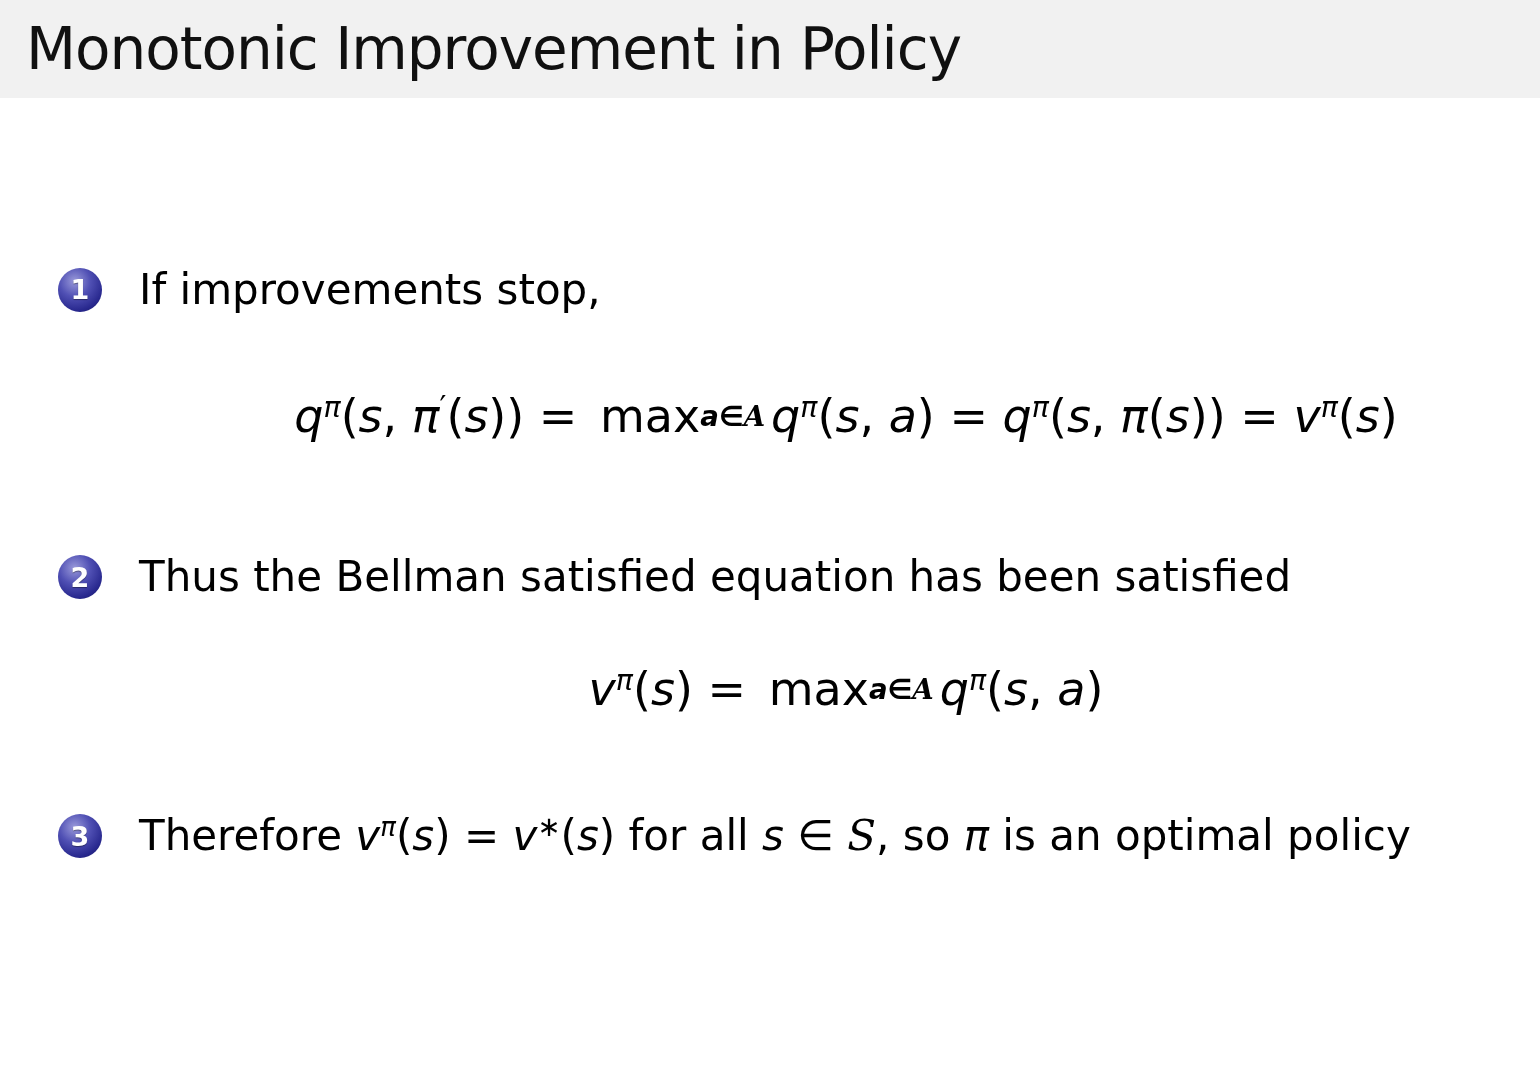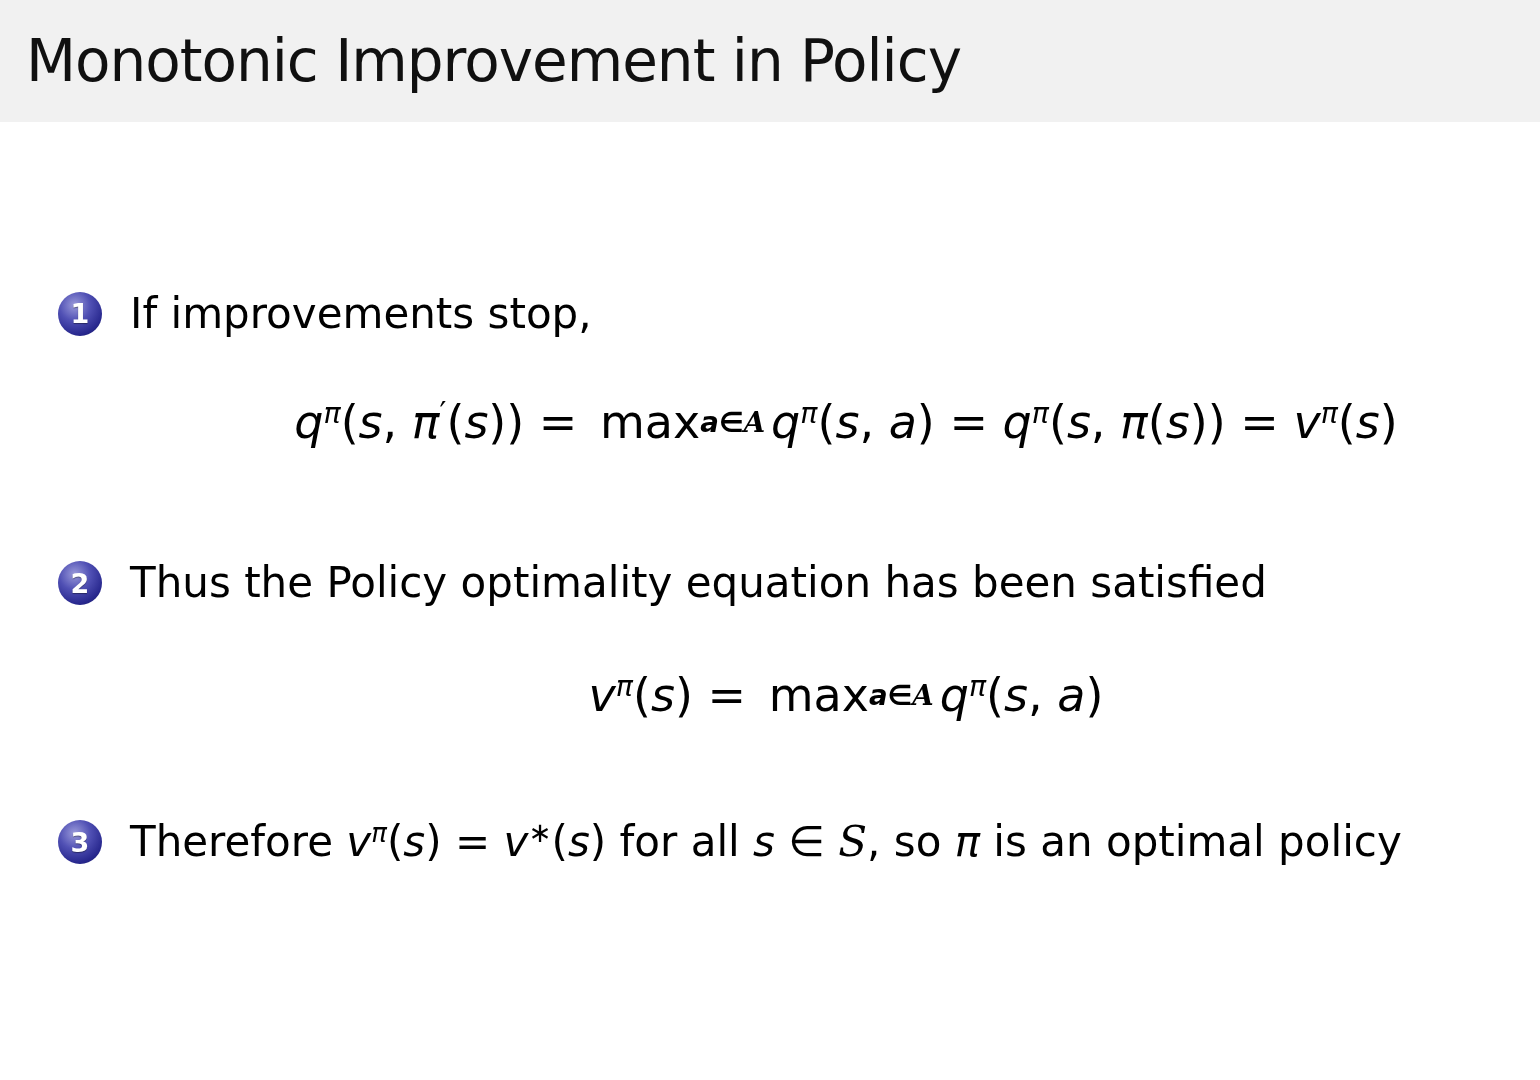--- a/index.html
+++ b/index.html
@@ -6,21 +6,21 @@
   .slide{
     position:relative;
     width:1540px;height:1080px;
     background:#ffffff;
     overflow:hidden;
     font-family:"DejaVu Sans",sans-serif;
     color:#000;
   }
   
   .titlebar{
-    width:100%;height:122px;
+    width:100%;height:98px;
     background:#f1f1f1;
     display:flex;align-items:center;
     box-sizing:border-box;
     padding-left:26px;
   }
   .title{
     margin:0;
     font-size:58px;
     font-weight:400;
     letter-spacing:-1px;
@@ -45,31 +45,31 @@
     flex:0 0 auto;
     width:44px;height:44px;
     margin-top:2px;
     border-radius:50%;
     background:radial-gradient(circle at 38% 30%, #9a9ada 0%, #5050b4 38%, #28288e 72%, #14145a 100%);
     color:#ffffff;
     display:flex;align-items:center;justify-content:center;
     font-size:27px;font-weight:bold;
     text-shadow:0 1px 1px rgba(0,0,0,.4);
   }
-  .item-text{display:inline-block;}
+  .item-text{display:inline-block;margin-left:9px;}
   
   .equation{
     font-size:46px;
     line-height:1.15;
     text-align:center;
     box-sizing:border-box;
     padding-left:130px;
     white-space:nowrap;
   }
-  .eq-1{margin-top:58px;}
+  .eq-1{margin-top:76px;}
   .eq-2{margin-top:62px;}
   
   .tk-r{font-style:normal;}
   .tk-i{font-style:italic;}
   .tk-s{font-style:italic;font-size:62%;vertical-align:0.52em;line-height:0;}
   .tk-sr{font-style:normal;font-size:66%;vertical-align:0.5em;line-height:0;}
   .tk-cal{font-family:"DejaVu Serif",serif;font-style:italic;}
   .stack{
     display:inline-flex;
     flex-direction:row;
@@ -96,21 +96,21 @@
       <span class="item-text"><span class="tk-r">If improvements stop,</span></span>
     </div>
 
     <div class="equation eq-1"><span class="tk-i">q</span><span class="tk-s">π</span><span class="tk-r">(</span><span class="tk-i">s</span><span class="tk-r">, </span><span class="tk-i">π</span><span class="tk-sr">′</span><span class="tk-r">(</span><span class="tk-i">s</span><span class="tk-r">)) = </span><span class="stack">
           <span class="stack-top">max</span>
           <span class="stack-bot"><span class="tk-i">a</span><span class="tk-r">∈</span><span class="tk-cal">A</span></span>
         </span><span class="tk-i">q</span><span class="tk-s">π</span><span class="tk-r">(</span><span class="tk-i">s</span><span class="tk-r">, </span><span class="tk-i">a</span><span class="tk-r">) = </span><span class="tk-i">q</span><span class="tk-s">π</span><span class="tk-r">(</span><span class="tk-i">s</span><span class="tk-r">, </span><span class="tk-i">π</span><span class="tk-r">(</span><span class="tk-i">s</span><span class="tk-r">)) = </span><span class="tk-i">v</span><span class="tk-s">π</span><span class="tk-r">(</span><span class="tk-i">s</span><span class="tk-r">)</span></div>
 
     <div class="item item-2">
       <span class="ball">2</span>
-      <span class="item-text"><span class="tk-r">Thus the Policy optimality equation has been satisfied</span></span>
+      <span class="item-text"><span class="tk-r">Thus the Bellman satisfied equation has been satisfied</span></span>
     </div>
 
     <div class="equation eq-2"><span class="tk-i">v</span><span class="tk-s">π</span><span class="tk-r">(</span><span class="tk-i">s</span><span class="tk-r">) = </span><span class="stack">
           <span class="stack-top">max</span>
           <span class="stack-bot"><span class="tk-i">a</span><span class="tk-r">∈</span><span class="tk-cal">A</span></span>
         </span><span class="tk-i">q</span><span class="tk-s">π</span><span class="tk-r">(</span><span class="tk-i">s</span><span class="tk-r">, </span><span class="tk-i">a</span><span class="tk-r">)</span></div>
 
     <div class="item item-3">
       <span class="ball">3</span>
       <span class="item-text"><span class="tk-r">Therefore </span><span class="tk-i">v</span><span class="tk-s">π</span><span class="tk-r">(</span><span class="tk-i">s</span><span class="tk-r">) = </span><span class="tk-i">v</span><span class="tk-sr">∗</span><span class="tk-r">(</span><span class="tk-i">s</span><span class="tk-r">) for all </span><span class="tk-i">s</span><span class="tk-r"> ∈ </span><span class="tk-cal">S</span><span class="tk-r">, so </span><span class="tk-i">π</span><span class="tk-r"> is an optimal policy</span></span>

